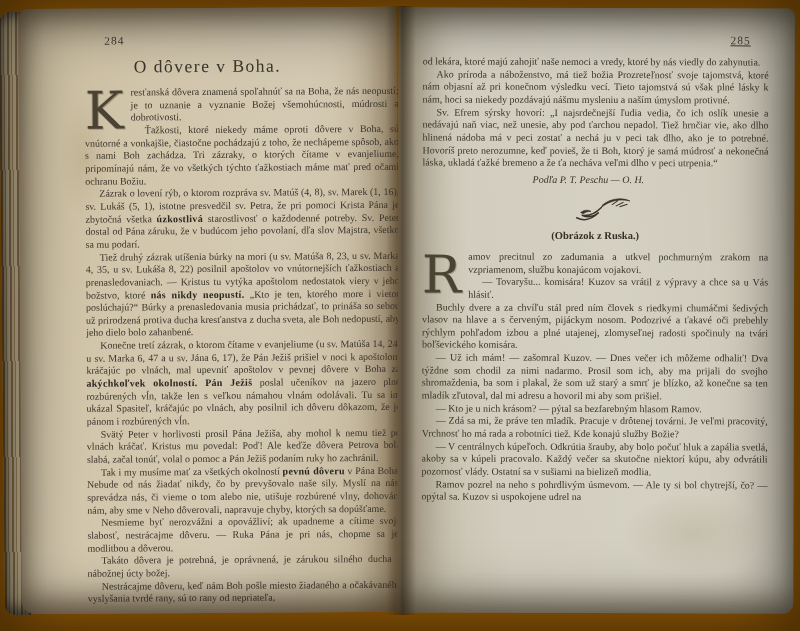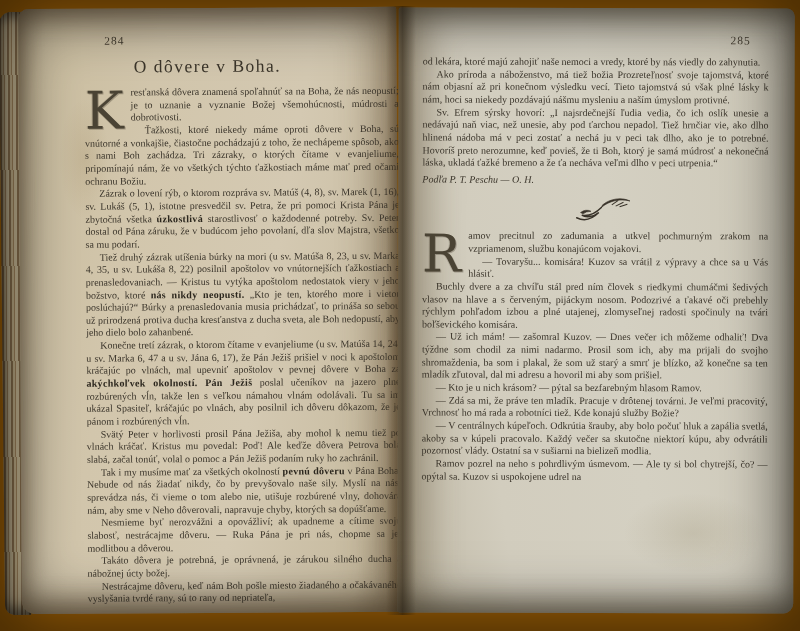--- a/index.html
+++ b/index.html
@@ -15,33 +15,33 @@
     background:linear-gradient(100deg,#b6a88c 0%,#cabd9f 6%,#d2c6ac 30%,#d4c9b2 62%,#c8bca1 90%,#b3a78c 100%);
     box-shadow:inset 0 10px 22px rgba(92,70,40,.35),inset 0 -14px 24px rgba(92,70,40,.4),inset -26px 0 34px rgba(70,50,25,.35);}
   .page-right{left:398px;right:6px;border-radius:2px 8px 10px 3px;transform:rotate(.15deg);
     background:linear-gradient(262deg,#c3bdad 0%,#cfcaba 10%,#d4d0c2 45%,#d2cdbe 75%,#c2bba8 98%);
     box-shadow:inset 0 10px 20px rgba(80,70,45,.3),inset 0 -14px 22px rgba(80,70,45,.35),inset 28px 0 36px rgba(70,55,30,.38);}
   .gutter{position:absolute;left:386px;top:6px;bottom:16px;width:30px;pointer-events:none;
     background:linear-gradient(90deg,rgba(56,40,18,0) 0%,rgba(56,40,18,.42) 45%,rgba(40,28,12,.5) 55%,rgba(56,40,18,0) 100%);}
   .pagenum{position:absolute;top:26px;font:11.5px "Liberation Serif","DejaVu Serif",serif;
     color:#45var;color:#443d30;letter-spacing:1px;}
   .pagenum.left{left:86px;}
-  .pagenum.right{right:44px;}
+  .pagenum.right{right:44px;text-decoration:underline;}
   .chapter-title{margin:0;position:absolute;top:48px;left:0;width:100%;text-align:center;
     font:400 17.5px "Liberation Serif","DejaVu Serif",serif;color:#3b352a;letter-spacing:1.5px;}
   .body-text{position:absolute;font:10px/12.65px "Liberation Serif","DejaVu Serif",serif;
     color:#3a342a;text-align:justify;}
   .bt-left{left:66px;top:78px;width:314px;}
   .bt-right{left:24px;top:48px;width:346px;}
   .body-text p{margin:0;text-indent:1.4em;}
   [data-paragraphs] p:first-child{text-indent:0;}
   .b{font-weight:bold;color:#2b261d;letter-spacing:.3px;}
   .dropcap{float:left;font:400 52px/42px "DejaVu Serif",serif;color:#4a4334;
     padding:3px 7px 2px 0;text-shadow:1px 1px 0 rgba(74,67,52,.35), -1px 0 0 rgba(74,67,52,.2);}
-  .attribution{text-align:left;padding:4px 14px 0 0;font-style:italic;}
+  .attribution{text-align:center;padding:4px 14px 0 0;font-style:italic;}
   .ornament{text-align:center;margin:10px 0 4px 20px;}
   .story-title{margin:10px 0 2px;text-align:center;
     font:bold 16px "Liberation Serif","DejaVu Serif",serif;color:#332d23;letter-spacing:3px;}
   .story-subtitle{text-align:center;font-weight:bold;font-size:10.5px;margin-bottom:8px;color:#332d23;}
   .blotch{position:absolute;border-radius:50%;pointer-events:none;}
   .blotch.b1{left:40px;top:90px;width:50px;height:120px;background:radial-gradient(closest-side,rgba(120,90,40,.12),rgba(120,90,40,0));}
   .blotch.b2{right:30px;bottom:40px;width:140px;height:80px;background:radial-gradient(closest-side,rgba(110,95,55,.14),rgba(110,95,55,0));}
 </style>
 </head>
 <body>
@@ -83,20 +83,21 @@
       <div class="ornament">
         <svg width="66" height="26" viewBox="0 0 100 40" aria-hidden="true">
           <g fill="#39332a" stroke="#39332a">
             <path d="M6 32 C 18 38, 30 34, 40 24 C 32 31, 20 32, 14 28 C 26 30, 36 24, 44 16" fill="none" stroke-width="2.2" stroke-linecap="round"></path>
             <path d="M12 24 q8 -6 16 -2 q-8 0 -12 4 z"></path>
             <path d="M44 16 C 56 6, 72 2, 88 6 C 76 0, 58 2, 46 12 Z" stroke-width="1"></path>
             <path d="M60 12 l10 -7 M66 14 l12 -6 M72 15 l12 -4" stroke-width="1.6"></path>
           </g>
         </svg>
       </div>
+      <div class="story-subtitle">(Obrázok z Ruska.)</div>
       <div class="story-body">
         <span class="dropcap">R</span>
         <div data-paragraphs="right_page.story.paragraphs">
             <p><span>amov precitnul zo zadumania a utkvel pochmurným zrakom na vzpriamenom, službu konajúcom vojakovi.</span></p>
             <p><span>— Tovaryšu... komisára! Kuzov sa vrátil z výpravy a chce sa u Vás hlásiť.</span></p>
             <p><span>Buchly dvere a za chvíľu stál pred ním človek s riedkymi chumáčmi šedivých vlasov na hlave a s červeným, pijáckym nosom. Podozrivé a ťakavé oči prebehly rýchlym pohľadom izbou a plné utajenej, zlomyseľnej radosti spočinuly na tvári boľševického komisára.</span></p>
             <p><span>— Už ich mám! — zašomral Kuzov. — Dnes večer ich môžeme odhaliť! Dva týždne som chodil za nimi nadarmo. Prosil som ich, aby ma prijali do svojho shromaždenia, ba som i plakal, že som už starý a smrť je blízko, až konečne sa ten mladík zľutoval, dal mi adresu a hovoril mi aby som prišiel.</span></p>
             <p><span>— Kto je u nich krásom? — pýtal sa bezfarebným hlasom Ramov.</span></p>
             <p><span>— Zdá sa mi, že práve ten mladík. Pracuje v drôtenej továrni. Je veľmi pracovitý, Vrchnosť ho má rada a robotníci tiež. Kde konajú služby Božie?</span></p>
             <p><span>— V centrálnych kúpeľoch. Odkrútia šrauby, aby bolo počuť hluk a zapália svetlá, akoby sa v kúpeli pracovalo. Každý večer sa skutočne niektorí kúpu, aby odvrátili pozornosť vlády. Ostatní sa v sušiarni na bielizeň modlia.</span></p>

